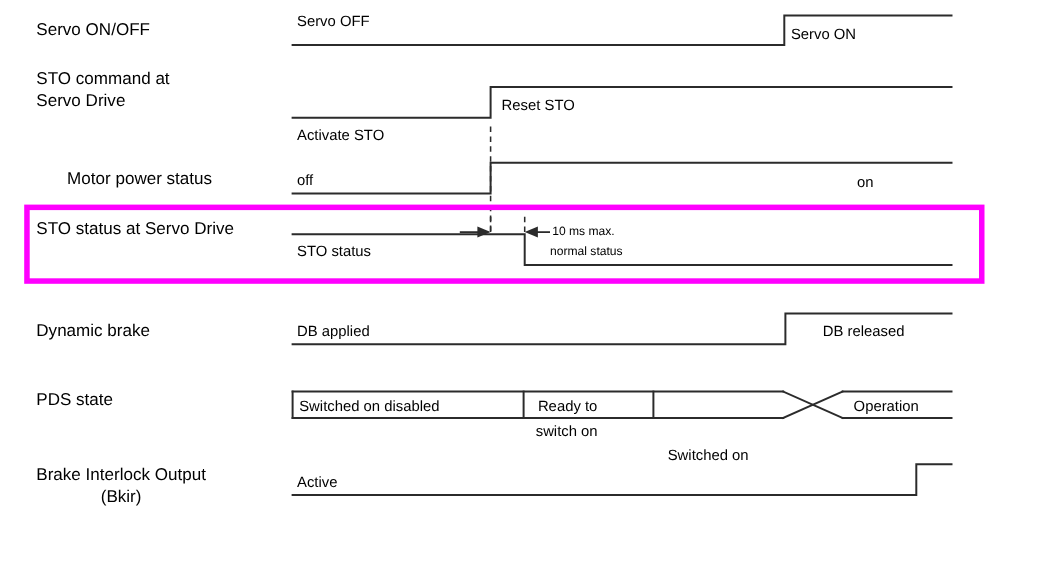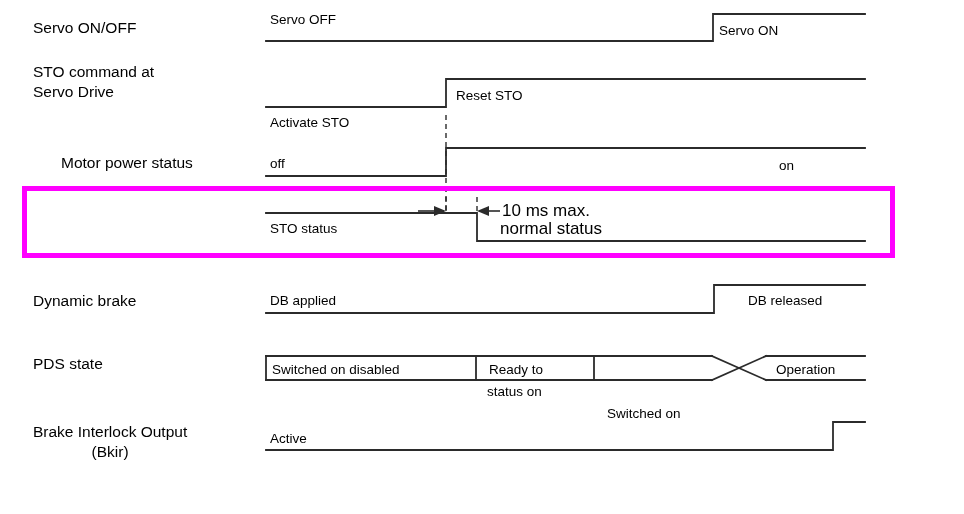--- a/index.html
+++ b/index.html
@@ -28,21 +28,21 @@
   }
   .sig-label {
     position: absolute;
     font-size: 13.5px;
     line-height: 17px;
     color: #000000;
     white-space: pre;
   }
   .annot {
     position: absolute;
-    font-size: 17px;
+    font-size: 11px;
     line-height: 18px;
     color: #000000;
     white-space: pre;
   }
   svg.wave {
     position: absolute;
     left: 0;
     top: 0;
     width: 964px;
     height: 514px;
@@ -61,20 +61,21 @@
 
 <div id="page">
 
   <div class="row-label" style="left:33px; top:18px;">Servo ON/OFF</div>
 
   <div class="row-label" style="left:33px; top:62px;">STO command at
 Servo Drive</div>
 
   <div class="row-label" style="left:33px; top:153px;margin-left:28px;">Motor power status</div>
 
+  <div class="row-label" style="left:33px; top:199px;">STO status at Servo Drive</div>
 
   <div class="row-label" style="left:33px; top:291px;">Dynamic brake</div>
 
   <div class="row-label" style="left:33px; top:354px;">PDS state</div>
 
   <div class="row-label" style="left:33px; top:422px;text-align:center;">Brake Interlock Output
 (Bkir)</div>
 
   <svg class="wave" viewBox="0 0 964 514">
     <g stroke="#2b2b2b" stroke-width="1.8" fill="none" stroke-linecap="square">
@@ -138,21 +139,21 @@
 
   <div class="sig-label" style="left:270px; top:220px;">STO status</div>
   <div class="annot" style="left:502px; top:202px;">10 ms max.</div>
   <div class="annot" style="left:500px; top:220px;">normal status</div>
 
   <div class="sig-label" style="left:270px; top:292px;">DB applied</div>
   <div class="sig-label" style="left:748px; top:292px;">DB released</div>
 
   <div class="sig-label" style="left:272px; top:361px;text-align:right;">Switched on disabled</div>
   <div class="sig-label" style="left:489px; top:361px;">Ready to</div>
-  <div class="sig-label" style="left:487px; top:383px;">status on</div>
+  <div class="sig-label" style="left:487px; top:383px;">switch on</div>
   <div class="sig-label" style="left:607px; top:361px;margin-top:44px;">Switched on</div>
   <div class="sig-label" style="left:776px; top:361px;">Operation</div>
 
   <div class="sig-label" style="left:270px; top:430px;">Active</div>
 
   <div class="highlight-box" style="left:22px; top:186px; width:873px; height:72px;"></div>
 
 </div>
 
 </body></html>

